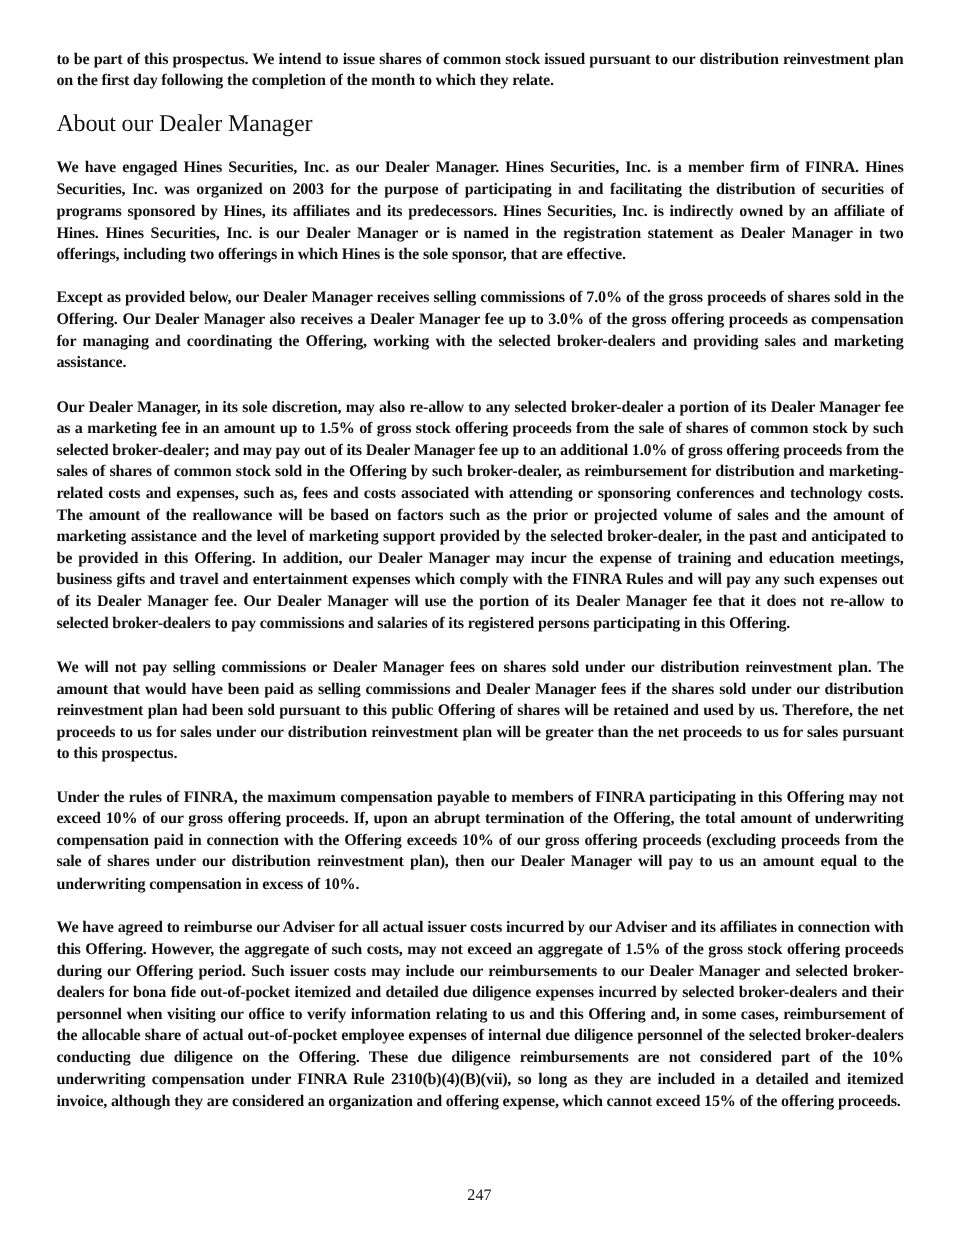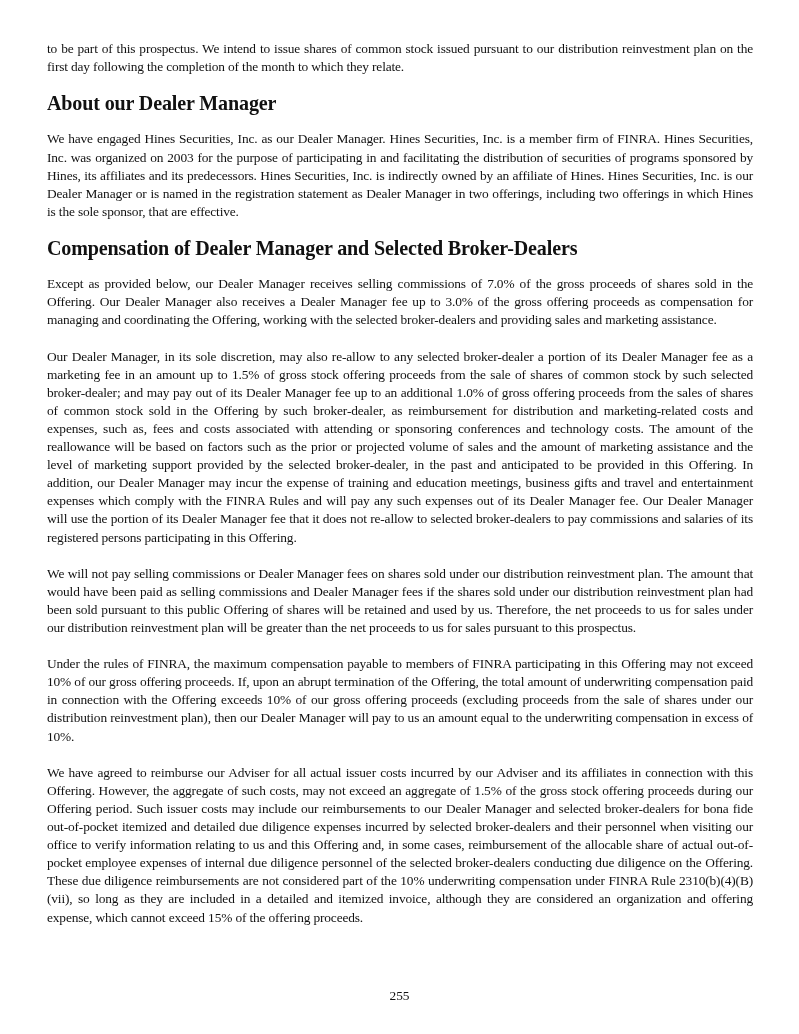--- a/index.html
+++ b/index.html
@@ -20,44 +20,44 @@
     left: 47px;
     top: 40px;
     width: 706px;
     font-size: 13.4px;
     line-height: 18.1px;
     letter-spacing: -0.15px;
   }
   .para {
     margin: 0 0 18.1px 0;
     text-align: justify;
+    font-weight: bold;
   }
   .heading {
     margin: 0 0 18.1px 0;
-    font-weight: bold;
+    font-weight: normal;
   }
   .page-number {
     position: absolute;
     left: 0;
     width: 799px;
     top: 987px;
     text-align: center;
     font-size: 13.4px;
     line-height: 18px;
   }
 </style>
 </head>
 <body>
 
 <div class="page">
   <p class="para">to be part of this prospectus. We intend to issue shares of common stock issued pursuant to our distribution reinvestment plan on the first day following the completion of the month to which they relate.</p>
   <h2 class="heading">About our Dealer Manager</h2>
   <p class="para">We have engaged Hines Securities, Inc. as our Dealer Manager. Hines Securities, Inc. is a member firm of FINRA. Hines Securities, Inc. was organized on 2003 for the purpose of participating in and facilitating the distribution of securities of programs sponsored by Hines, its affiliates and its predecessors. Hines Securities, Inc. is indirectly owned by an affiliate of Hines. Hines Securities, Inc. is our Dealer Manager or is named in the registration statement as Dealer Manager in two offerings, including two offerings in which Hines is the sole sponsor, that are effective.</p>
-  <h2 class="heading">Compensation of Dealer Manager and Selected Broker-Dealers</h2>
   <p class="para">Except as provided below, our Dealer Manager receives selling commissions of 7.0% of the gross proceeds of shares sold in the Offering. Our Dealer Manager also receives a Dealer Manager fee up to 3.0% of the gross offering proceeds as compensation for managing and coordinating the Offering, working with the selected broker-dealers and providing sales and marketing assistance.</p>
   <p class="para">Our Dealer Manager, in its sole discretion, may also re-allow to any selected broker-dealer a portion of its Dealer Manager fee as a marketing fee in an amount up to 1.5% of gross stock offering proceeds from the sale of shares of common stock by such selected broker-dealer; and may pay out of its Dealer Manager fee up to an additional 1.0% of gross offering proceeds from the sales of shares of common stock sold in the Offering by such broker-dealer, as reimbursement for distribution and marketing-related costs and expenses, such as, fees and costs associated with attending or sponsoring conferences and technology costs. The amount of the reallowance will be based on factors such as the prior or projected volume of sales and the amount of marketing assistance and the level of marketing support provided by the selected broker-dealer, in the past and anticipated to be provided in this Offering. In addition, our Dealer Manager may incur the expense of training and education meetings, business gifts and travel and entertainment expenses which comply with the FINRA Rules and will pay any such expenses out of its Dealer Manager fee. Our Dealer Manager will use the portion of its Dealer Manager fee that it does not re-allow to selected broker-dealers to pay commissions and salaries of its registered persons participating in this Offering.</p>
   <p class="para">We will not pay selling commissions or Dealer Manager fees on shares sold under our distribution reinvestment plan. The amount that would have been paid as selling commissions and Dealer Manager fees if the shares sold under our distribution reinvestment plan had been sold pursuant to this public Offering of shares will be retained and used by us. Therefore, the net proceeds to us for sales under our distribution reinvestment plan will be greater than the net proceeds to us for sales pursuant to this prospectus.</p>
   <p class="para">Under the rules of FINRA, the maximum compensation payable to members of FINRA participating in this Offering may not exceed 10% of our gross offering proceeds. If, upon an abrupt termination of the Offering, the total amount of underwriting compensation paid in connection with the Offering exceeds 10% of our gross offering proceeds (excluding proceeds from the sale of shares under our distribution reinvestment plan), then our Dealer Manager will pay to us an amount equal to the underwriting compensation in excess of 10%.</p>
   <p class="para">We have agreed to reimburse our Adviser for all actual issuer costs incurred by our Adviser and its affiliates in connection with this Offering. However, the aggregate of such costs, may not exceed an aggregate of 1.5% of the gross stock offering proceeds during our Offering period. Such issuer costs may include our reimbursements to our Dealer Manager and selected broker-dealers for bona fide out-of-pocket itemized and detailed due diligence expenses incurred by selected broker-dealers and their personnel when visiting our office to verify information relating to us and this Offering and, in some cases, reimbursement of the allocable share of actual out-of-pocket employee expenses of internal due diligence personnel of the selected broker-dealers conducting due diligence on the Offering. These due diligence reimbursements are not considered part of the 10% underwriting compensation under FINRA Rule 2310(b)(4)(B)(vii), so long as they are included in a detailed and itemized invoice, although they are considered an organization and offering expense, which cannot exceed 15% of the offering proceeds.</p>
 
 </div>
 
-<div class="page-number">255</div>
+<div class="page-number">247</div>
 
 </body></html>

